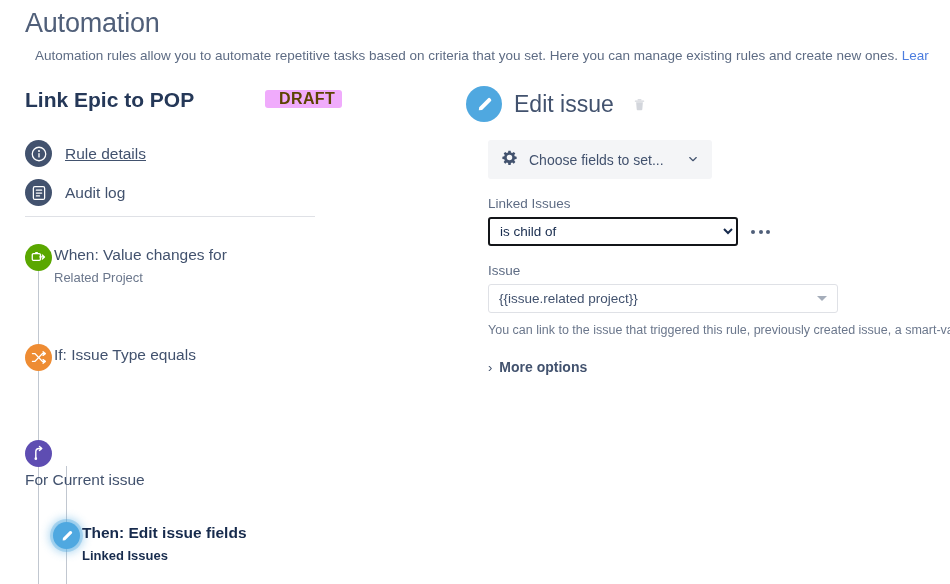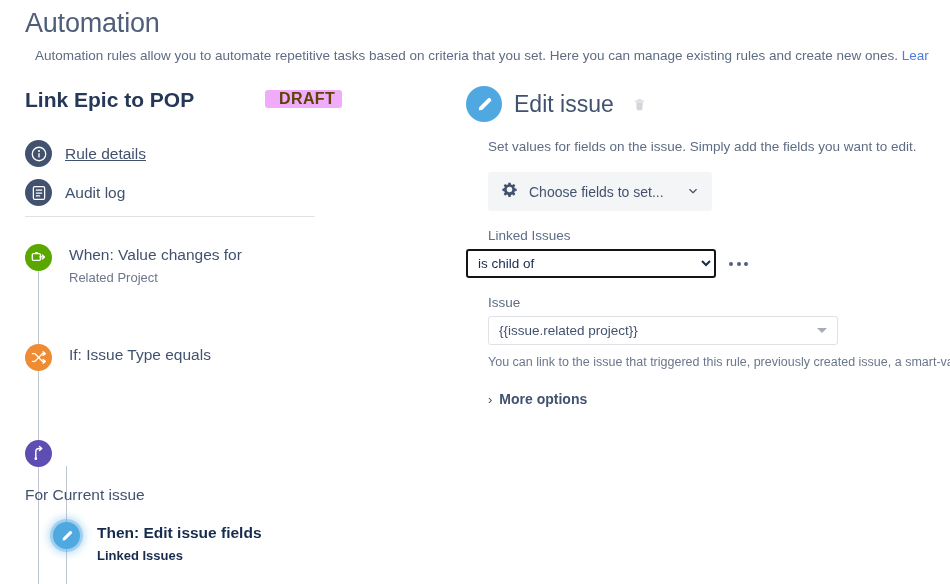--- a/index.html
+++ b/index.html
@@ -116,21 +116,21 @@
     position: absolute;
     width: 1px;
     background: #c1c7d0;
   }
 
   .step {
     position: absolute;
     left: 25px;
     display: flex;
     align-items: flex-start;
-    gap: 17px;
+    gap: 2px;
     cursor: pointer;
   }
   .step.indent { left: 53px; }
   .step .texts { padding-top: 1px; }
   .step .title {
     font-size: 15.5px;
     color: #42526e;
     white-space: nowrap;
     line-height: 20px;
   }
@@ -217,20 +217,21 @@
   }
 
   .field-label {
     margin-top: 17px;
     margin-left: 22px;
     font-size: 13.5px;
     color: #5e6c84;
   }
 
   .select-row {
+    margin-left: 22px;
     margin-top: 6px;
     display: flex;
     align-items: center;
     gap: 11px;
   }
   select.link-type {
     width: 250px;
     height: 29px;
     font-family: "Liberation Sans", sans-serif;
     font-size: 13.5px;
@@ -419,21 +420,20 @@
       <span class="detail-title">Edit issue</span>
       <span class="trash-btn">
         <svg width="15" height="17" viewBox="0 0 24 24">
           <path d="M9 3.5 h6 v2 h-6 z" fill="#d3d6dc"></path>
           <rect x="4.5" y="5.6" width="15" height="2" rx="0.9" fill="#d3d6dc"></rect>
           <path d="M6.6 8.4 h10.8 l-0.9 11.2 a1.5 1.5 0 0 1 -1.5 1.4 h-6 a1.5 1.5 0 0 1 -1.5 -1.4 Z" fill="#d3d6dc"></path>
         </svg>
       </span>
     </div>
 
-    <div class="detail-desc">Set values for fields on the issue. Simply add the fields you want to edit.</div>
 
     <div class="choose-fields">
       <span>
         <svg width="17" height="17" viewBox="0 0 24 24">
           <path d="M12 8.1 a3.9 3.9 0 1 0 0 7.8 a3.9 3.9 0 0 0 0 -7.8 Z M10.4 2.4 h3.2 l0.45 2.6 1.85 0.78 2.1 -1.6 2.27 2.27 -1.6 2.1 0.78 1.85 2.6 0.45 v3.2 l-2.6 0.45 -0.78 1.85 1.6 2.1 -2.27 2.27 -2.1 -1.6 -1.85 0.78 -0.45 2.6 h-3.2 l-0.45 -2.6 -1.85 -0.78 -2.1 1.6 -2.27 -2.27 1.6 -2.1 -0.78 -1.85 -2.6 -0.45 v-3.2 l2.6 -0.45 0.78 -1.85 -1.6 -2.1 2.27 -2.27 2.1 1.6 1.85 -0.78 Z" fill="#42526e"></path>
         </svg>
       </span>
       <span class="cf-label">Choose fields to set...</span>
       <span>
         <svg width="12" height="12" viewBox="0 0 24 24">

